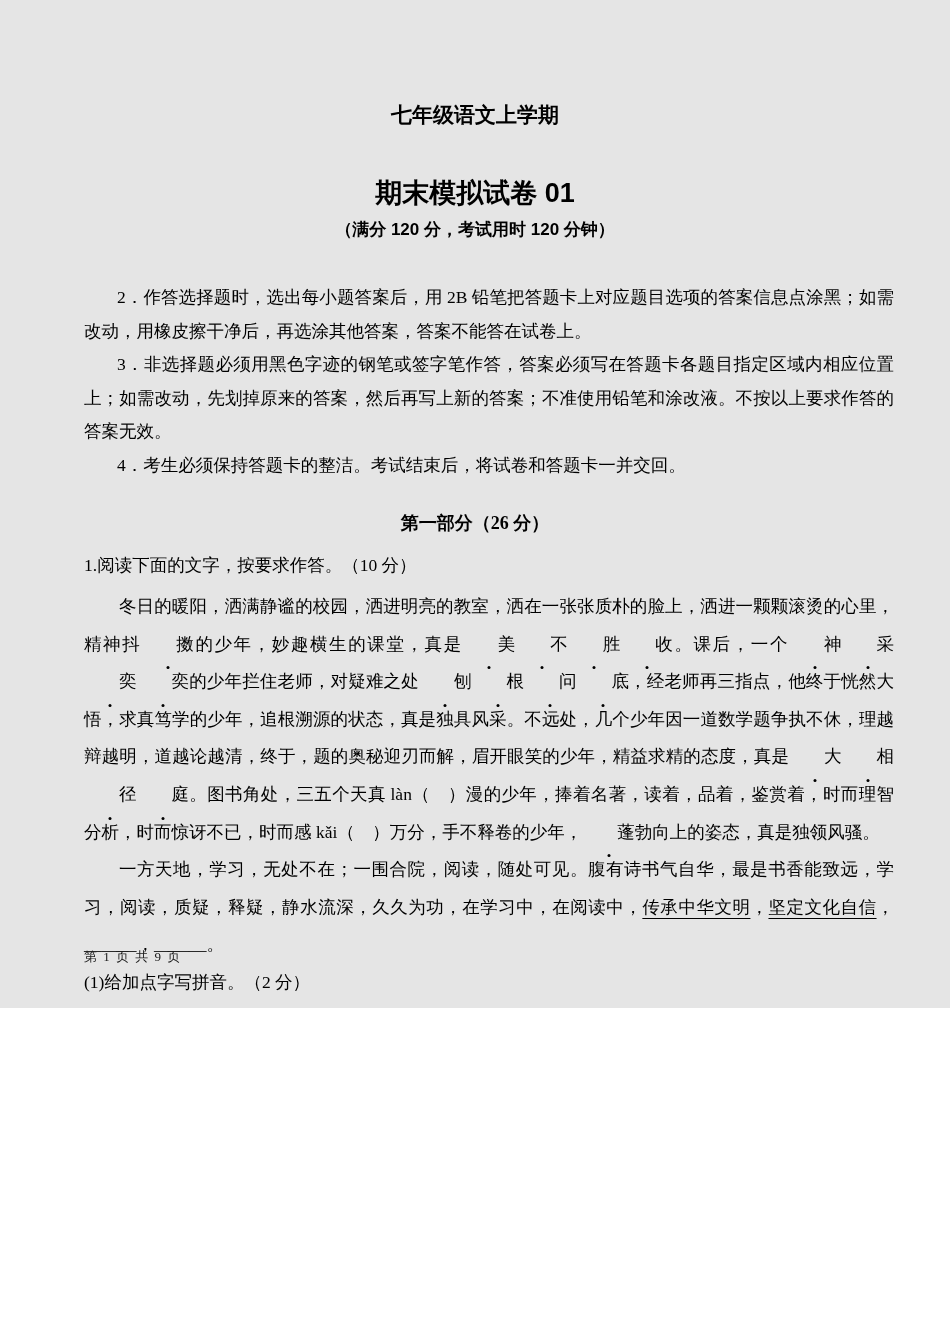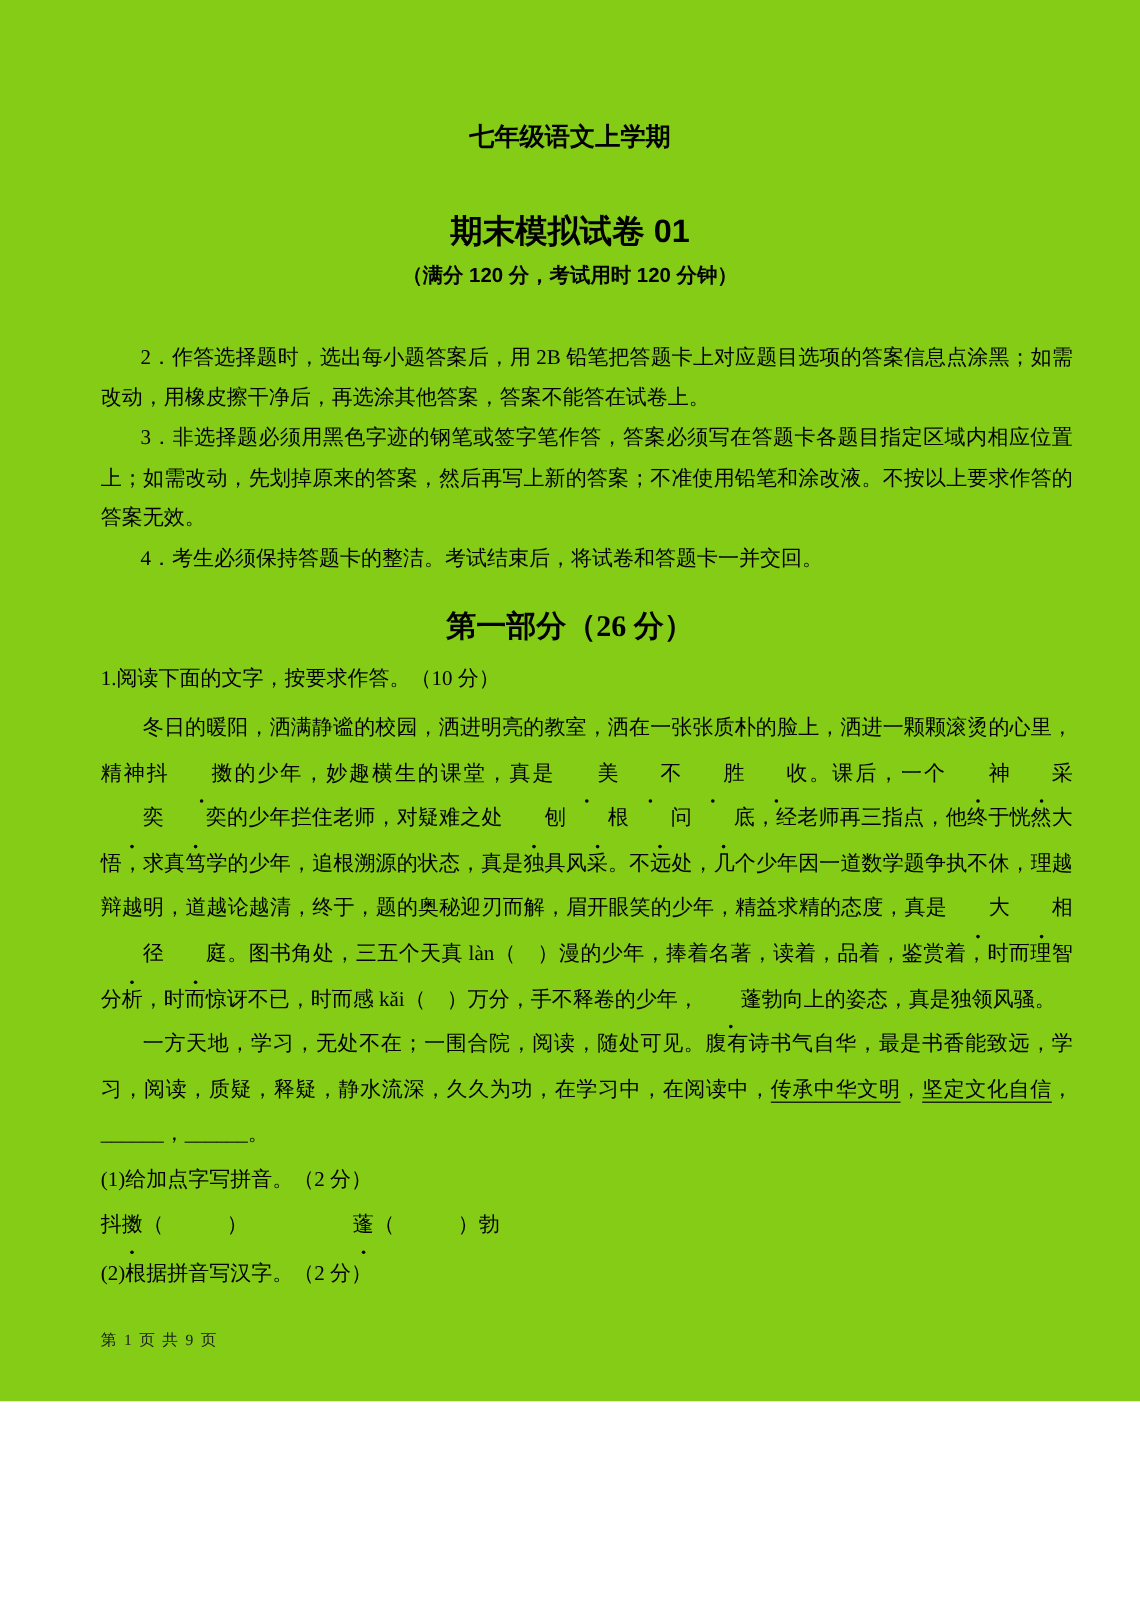--- a/index.html
+++ b/index.html
@@ -1,20 +1,20 @@
 <!DOCTYPE html>
 <html lang="zh"><head>
 <meta charset="utf-8">
 <style>
   html,body{margin:0;padding:0;background:#ffffff;}
   .page{
     position:relative;
-    width:950px;height:1168px;
+    width:950px;height:1008px;
     margin:0 auto;
-    background:#84cc16;
+    background:#e5e5e5;
     box-sizing:border-box;
     padding:102px 56px 0 84px;
     font-family:"Liberation Serif","DejaVu Serif",serif;
     font-size:17.5px;
     color:#000;
     overflow:hidden;
   }
   
   .doc-header{margin:0 -56px 0 -84px;text-align:center;}
   .course-title{
@@ -33,21 +33,21 @@
   .notice{margin-top:40px;line-height:33.5px;text-align:justify;}
   .notice p{margin:0;text-indent:33px;}
   .notice-heading{
     font-family:"Liberation Sans","DejaVu Sans",sans-serif;
     font-weight:bold;
   }
   
   .part-title{
     margin:26px -56px 0 -84px;
     text-align:center;
-    font-size:25px;font-weight:bold;line-height:30px;
+    font-size:18px;font-weight:bold;line-height:30px;
   }
   .q-stem{margin:12px 0 0 0;line-height:30px;}
   
   .passage{margin-top:8px;}
   .passage-p{margin:0;text-indent:2em;line-height:37.6px;text-align:justify;}
   .sub-q{margin:0;line-height:37.6px;}
   .sub-q2{margin-top:4px;}
   .answer-line{margin:0;line-height:37.6px;}
   
   .emch{position:relative;display:inline-block;}

